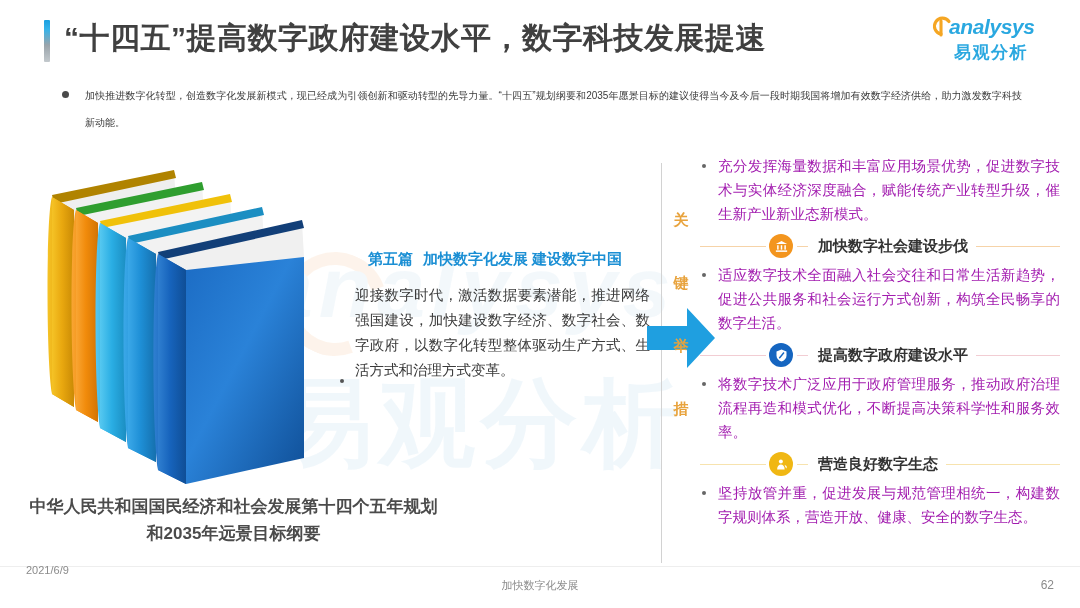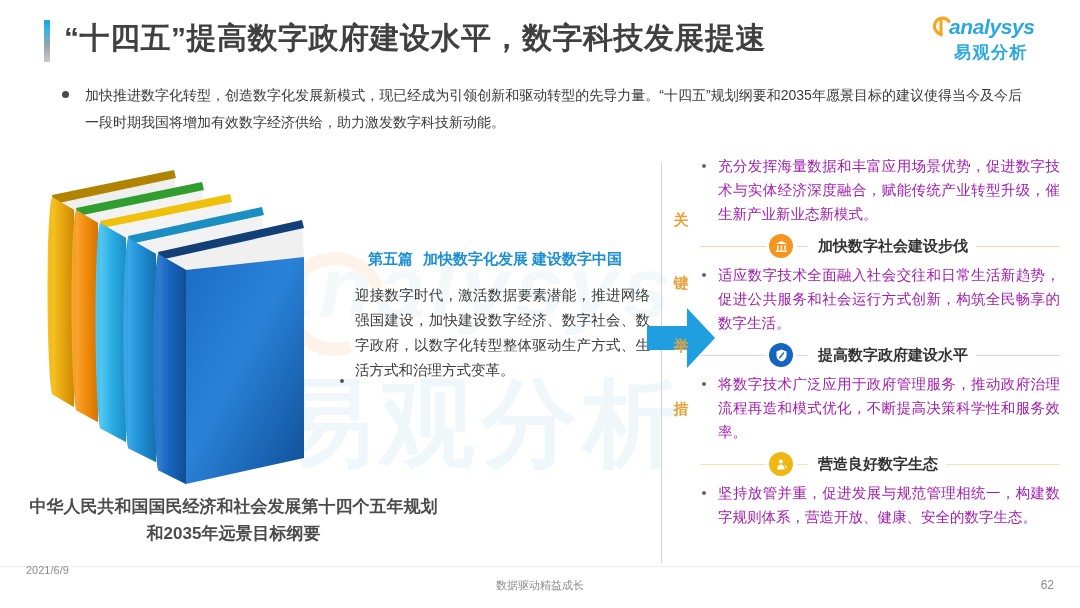--- a/index.html
+++ b/index.html
@@ -113,21 +113,21 @@
   }
   #lead .bullet {
     flex: 0 0 auto;
     width: 7px; height: 7px;
     border-radius: 50%;
     background: #4a4a4a;
     margin-top: 9px;
     margin-right: 16px;
   }
   #lead .lead-text {
-    font-size: 14px;
+    font-size: 10px;
     line-height: 27px;
     color: #3a3a3a;
     text-align: justify;
     text-indent: 0;
   }
 
   
   #books {
     position: absolute;
     left: 34px; top: 162px;
@@ -497,14 +497,14 @@
     <div class="rc-body">
       <span class="bullet"></span>
       <div class="rc-text">坚持放管并重，促进发展与规范管理相统一，构建数字规则体系，营造开放、健康、安全的数字生态。</div>
     </div>
   </div>
 
 </div>
 
 <div id="footer-rule"></div>
 <div id="footer-date">2021/6/9</div>
-<div id="footer-center">数据驱动精益成长</div>
+<div id="footer-center">加快数字化发展</div>
 <div id="footer-page">62</div>
 
 </body></html>

